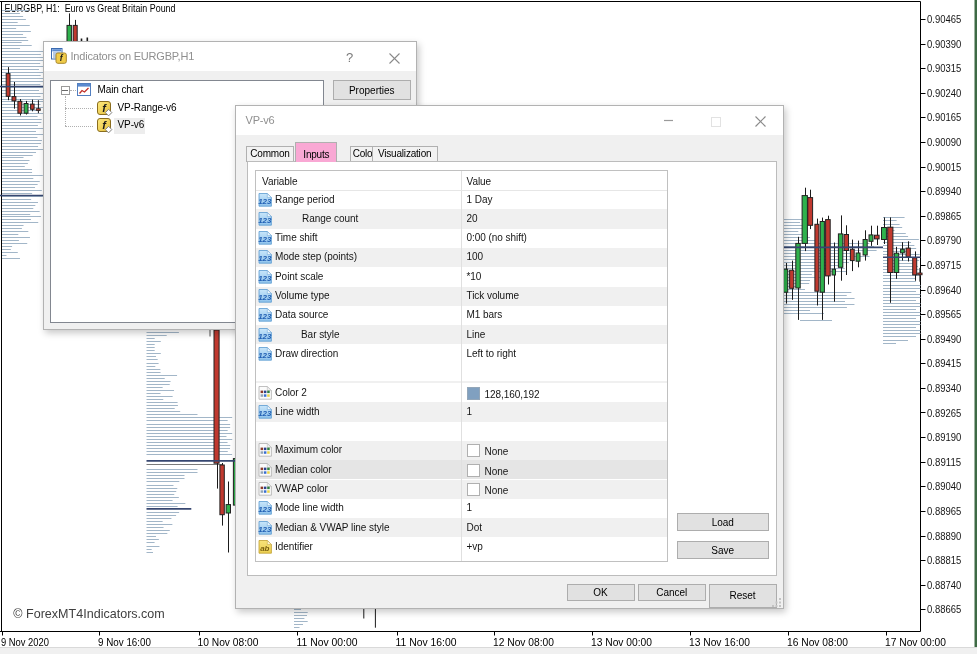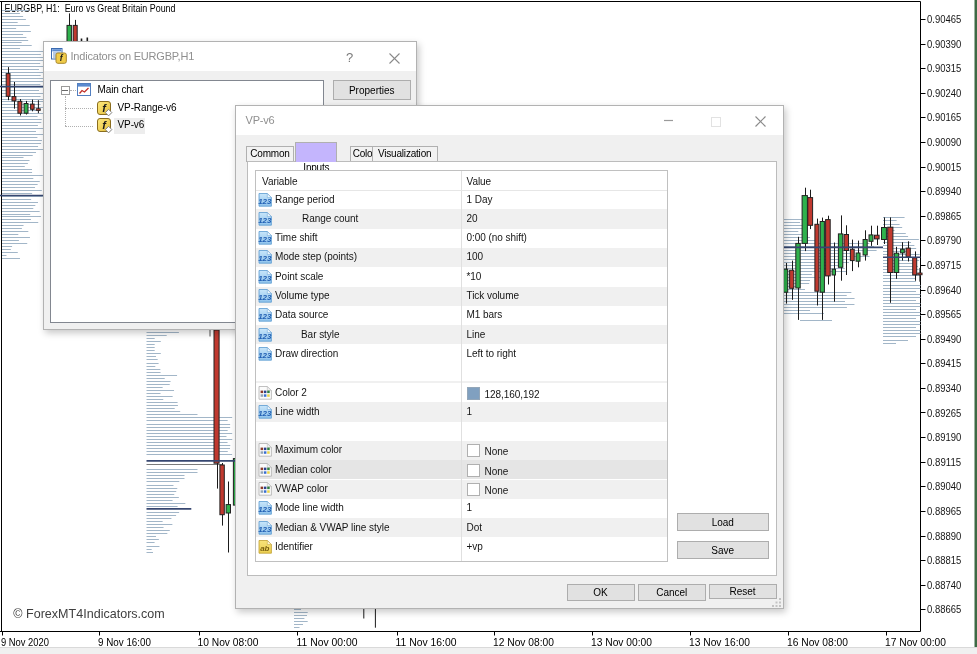--- a/index.html
+++ b/index.html
@@ -489,21 +489,21 @@
       <line x1="0.5" y1="0.5" x2="10.5" y2="10.5" stroke="#8a8a8a" stroke-width="1.1"></line>
       <line x1="10.5" y1="0.5" x2="0.5" y2="10.5" stroke="#8a8a8a" stroke-width="1.1"></line>
     </svg>
 
   <div class="tab" style="left:9.7px;width:48.6px;">Common</div>
   <div class="tab" style="left:102.4px;width:32.2px;margin-left:12px;">Colors</div>
   <div class="tab" style="left:135.7px;width:66px;">Visualization</div>
 
   <div style="position:absolute;left:10.8px;top:55px;width:530.7px;height:414.5px;background:#fff;border:1px solid #bcbcbc;box-sizing:border-box;"></div>
 
-  <div style="position:absolute;left:59.4px;top:36.4px;width:41.9px;height:20px;background:#c4b5fd;border:1px solid #b0b0b0;border-bottom:none;box-sizing:border-box;display:flex;align-items:flex-start;justify-content:center;padding-top:19px;font-size:10px;letter-spacing:-0.2px;">Inputs</div>
+  <div style="position:absolute;left:59.4px;top:36.4px;width:41.9px;height:20px;background:#f9a8d4;border:1px solid #b0b0b0;border-bottom:none;box-sizing:border-box;display:flex;align-items:flex-start;justify-content:center;padding-top:6px;font-size:10px;letter-spacing:-0.2px;">Inputs</div>
 
   <div style="position:absolute;left:19px;top:64px;width:412.5px;height:391.5px;background:#fff;border:1px solid #c0c0c0;box-sizing:border-box;font-size:10px;letter-spacing:-0.05px;color:#151515;overflow:hidden;">
     <span style="position:absolute;left:6px;top:4.5px;">Variable</span>
     <span style="position:absolute;left:210.5px;top:4.5px;">Value</span>
     <div style="position:absolute;left:0;top:19.0px;width:100%;height:19.3px;background:#ffffff;">
         <span style="position:absolute;left:1.5px;top:2.5px;"><svg width="15" height="14" viewBox="0 0 15 14">
             <defs>
               <linearGradient id="lb" x1="0" y1="0" x2="0" y2="1">
                 <stop offset="0" stop-color="#c8e6fa"></stop>
                 <stop offset="1" stop-color="#8fc3ec"></stop>
@@ -767,21 +767,21 @@
         <span style="position:absolute;left:210.5px;top:3.5px;">+vp</span>
       </div>
     <div style="position:absolute;left:204.5px;top:0;width:1px;height:100%;background:#e0e0e0;"></div>
     <div style="position:absolute;left:0;top:18.8px;width:100%;height:1px;background:#e6e6e6;"></div>
   </div>
 
   <div style="position:absolute;left:441px;top:407px;width:91.5px;height:18px;background:#e1e1e1;border:1px solid #adadad;box-sizing:border-box;display:flex;align-items:center;justify-content:center;font-size:10px;color:#000;">Load</div>
   <div style="position:absolute;left:441px;top:435px;width:91.5px;height:18px;background:#e1e1e1;border:1px solid #adadad;box-sizing:border-box;display:flex;align-items:center;justify-content:center;font-size:10px;color:#000;">Save</div>
   <div style="position:absolute;left:330.5px;top:477.5px;width:68px;height:17px;background:#e1e1e1;border:1px solid #adadad;box-sizing:border-box;display:flex;align-items:center;justify-content:center;font-size:10px;color:#000;">OK</div>
   <div style="position:absolute;left:401.5px;top:477.5px;width:68.5px;height:17px;background:#e1e1e1;border:1px solid #adadad;box-sizing:border-box;display:flex;align-items:center;justify-content:center;font-size:10px;color:#000;">Cancel</div>
-  <div style="position:absolute;left:472.5px;top:477.5px;width:68px;height:15px;background:#e1e1e1;border:1px solid #adadad;box-sizing:border-box;display:flex;align-items:center;justify-content:center;font-size:10px;color:#000;">Reset</div>
+  <div style="position:absolute;left:472.5px;top:477.5px;width:68px;height:24px;background:#e1e1e1;border:1px solid #adadad;box-sizing:border-box;display:flex;align-items:center;justify-content:center;font-size:10px;color:#000;">Reset</div>
 
   <svg width="10" height="10" viewBox="0 0 10 10" style="position:absolute;right:1px;bottom:1px;">
     <g fill="#c3c3c3">
       <rect x="7" y="1" width="2" height="2"></rect>
       <rect x="7" y="4.5" width="2" height="2"></rect>
         <rect x="3.5" y="4.5" width="2" height="2"></rect>
       <rect x="7" y="8" width="2" height="2"></rect>
         <rect x="3.5" y="8" width="2" height="2"></rect>
         <rect x="0" y="8" width="2" height="2"></rect>
     </g>

